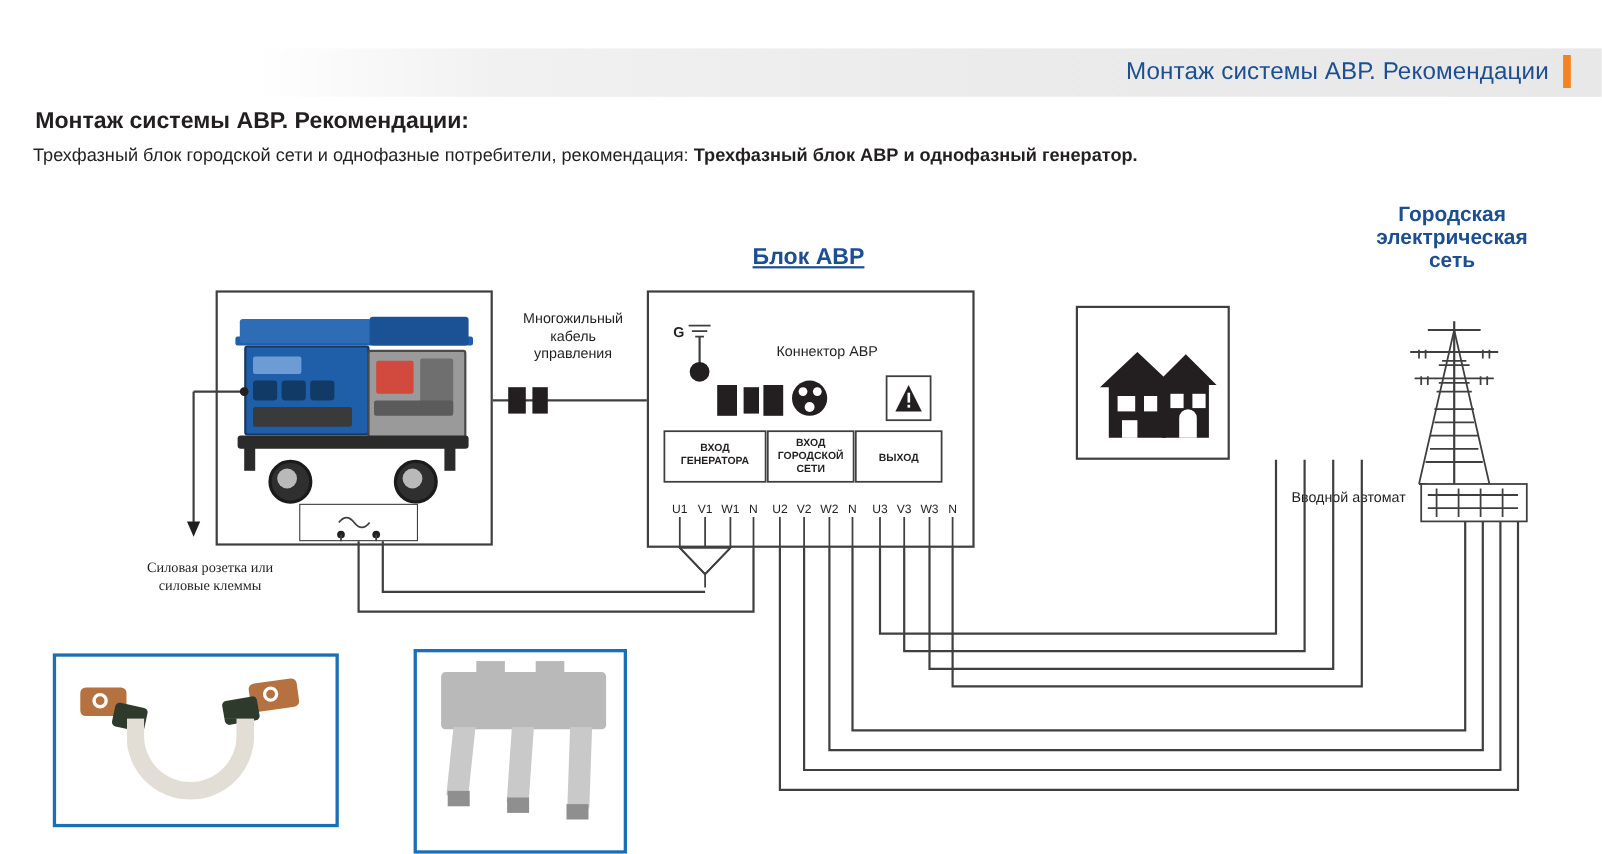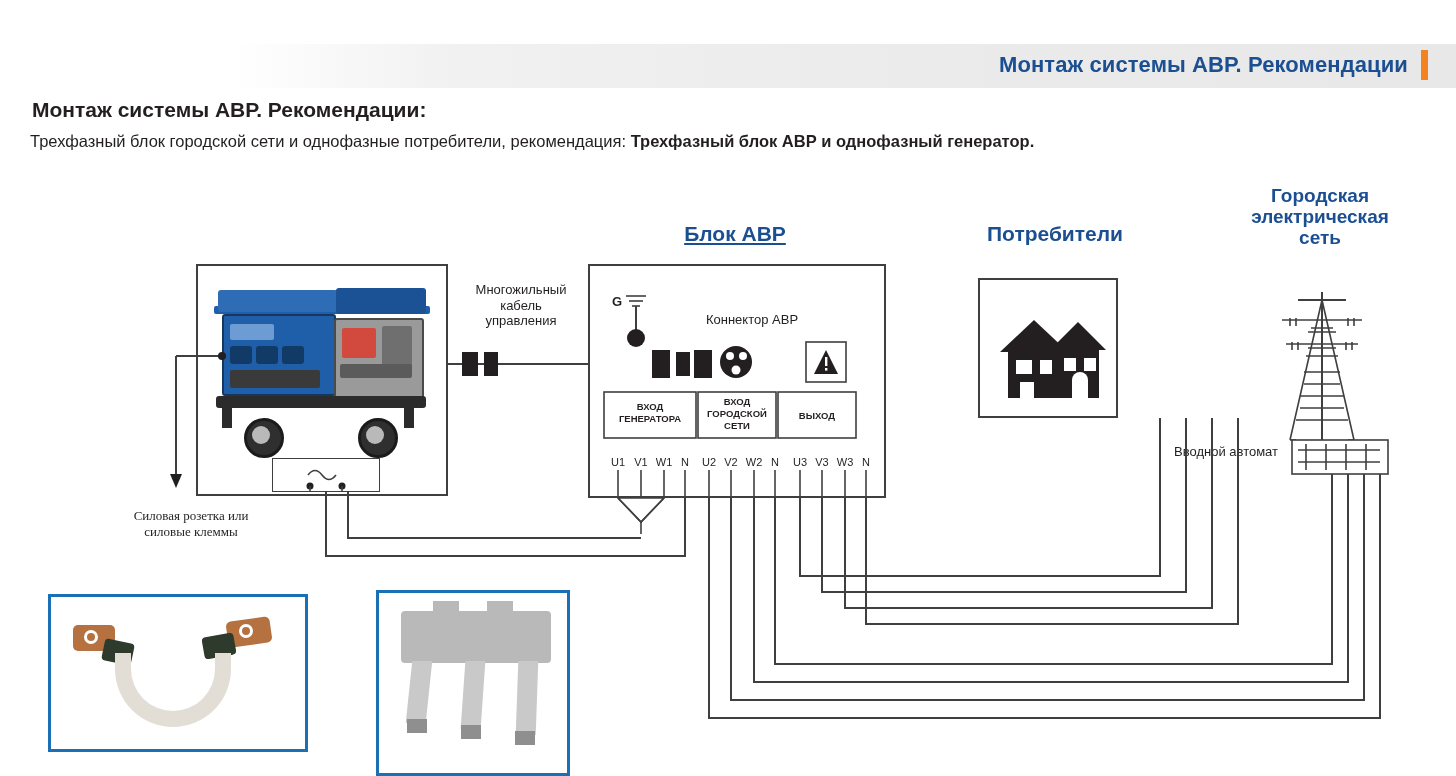--- a/index.html
+++ b/index.html
@@ -13,21 +13,21 @@
   }
   .slide{position:absolute;inset:0;}
 
   
   .header-band{
     position:absolute;left:232px;top:44px;width:1224px;height:44px;
     background:linear-gradient(to right,#ffffff 0%, #f1f1f1 18%, #ebebeb 55%, #e8e8e8 100%);
   }
   .header-title{
     position:absolute;right:48px;top:52px;
-    font-size:22px;font-weight:bold;color:#1b4f91;letter-spacing:.1px;
+    font-size:22px;font-weight:normal;color:#1b4f91;letter-spacing:.1px;
     white-space:nowrap;
   }
   .header-accent{
     position:absolute;right:28px;top:50px;width:7px;height:30px;background:#f58220;
   }
 
   
   .slide-title{
     position:absolute;left:32px;top:98px;
     font-size:21px;font-weight:bold;color:#231f20;white-space:nowrap;
@@ -65,21 +65,20 @@
   <div class="header-band"></div>
   <div class="header-title">Монтаж системы АВР. Рекомендации</div>
   <div class="header-accent"></div>
 
   <div class="slide-title">Монтаж системы АВР. Рекомендации:</div>
   <div class="intro">
     <span>Трехфазный блок городской сети и однофазные потребители, рекомендация: </span><b>Трехфазный блок АВР и однофазный генератор.</b>
   </div>
 
   <div class="hd" style="left:610px;top:222px;width:250px;font-size:21px;text-decoration:underline;">Блок АВР</div>
-  <div class="hd" style="left:930px;top:222px;width:250px;font-size:21px;">Потребители</div>
   <div class="hd" style="left:1195px;top:186px;width:250px;font-size:19px;white-space:pre-line;text-align:center;">Городская
 электрическая
 сеть</div>
 
   <div class="box" style="left:196px;top:264px;width:252px;height:232px;"></div>
 
   <div style="position:absolute;left:208px;top:278px;width:228px;height:180px;">
 
     <div style="position:absolute;left:6px;top:28px;width:216px;height:8px;background:#1f5fa9;border-radius:2px;"></div>
     <div style="position:absolute;left:10px;top:12px;width:120px;height:22px;background:#2e6cb5;border-radius:3px;"></div>

